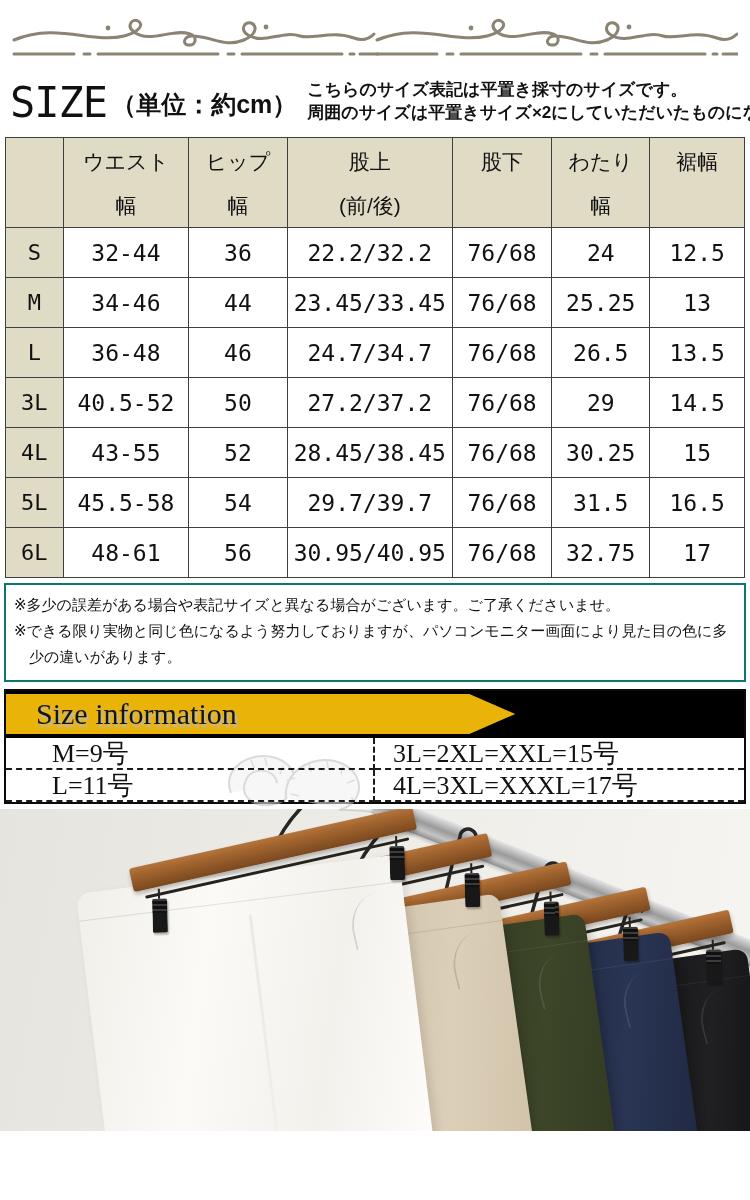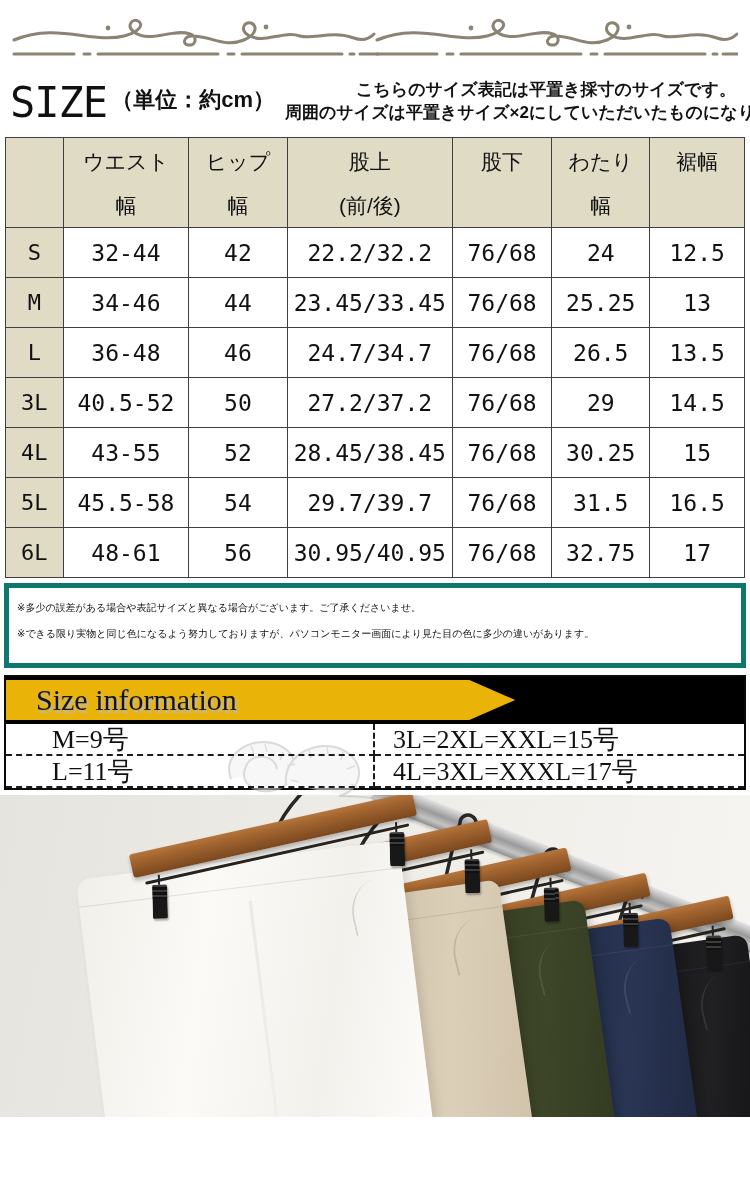--- a/index.html
+++ b/index.html
@@ -12,26 +12,26 @@
   *{box-sizing:border-box;margin:0;padding:0;}
   html,body{background:#fff;}
   body{
     width:750px;height:1200px;overflow:hidden;
     font-family:"Liberation Sans","DejaVu Sans",sans-serif;
     color:#111;
   }
   
   .ornament{width:750px;margin-top:14px;text-align:center;}
   
-  .heading{display:flex;align-items:flex-end;padding:4px 8px 0 10px;height:60px;text-align:center;}
+  .heading{display:flex;align-items:flex-end;padding:4px 8px 0 10px;height:60px;}
   .size-word{
     font-family:"DejaVu Sans Mono","Liberation Mono",monospace;
     font-size:42px;line-height:46px;letter-spacing:-1px;font-weight:400;
   }
-  .unit{font-size:22px;font-weight:bold;margin:0 0 11px 4px;white-space:nowrap;}
+  .unit{font-size:25px;font-weight:bold;margin:0 0 5px 4px;white-space:nowrap;}
   .head-notes{margin:0 0 2px 10px;font-size:17px;font-weight:bold;line-height:23px;white-space:nowrap;}
   
   table.size{
     border-collapse:collapse;width:740px;margin:11px 18px 0 5px;
     table-layout:fixed;
   }
   table.size th,table.size td{
     border:1px solid var(--line);text-align:center;vertical-align:middle;
   }
   table.size th{
@@ -39,22 +39,22 @@
     font-size:21px;font-weight:normal;padding-top:12px;line-height:24px;
   }
   table.size th .l2{margin-top:20px;}
   table.size td{
     height:50px;font-size:23px;
     font-family:"DejaVu Sans Mono","Liberation Mono",monospace;
   }
   table.size td.rowlab{background:var(--beige);font-size:22px;}
   
   .notes-box{
-    width:742px;margin:5px 4px 0 4px;border:5px solid #0f766e;
-    padding:7px 8px 16px 8px;font-size:10px;line-height:26px;
+    width:742px;margin:5px 4px 0 4px;border:2px solid #0f766e;
+    padding:7px 8px 10px 8px;font-size:15px;line-height:26px;
   }
   .notes-box p{padding-left:1em;text-indent:-1em;}
   
   .sinfo{
     width:742px;margin:7px 4px 0 4px;border:2px solid #0a0a0a;position:relative;
   }
   .banner{height:47px;background:#000;position:relative;padding:3px 0 4px 0;}
   .banner-arrow{
     position:absolute;left:0;top:3px;bottom:4px;width:69%;
     background:#eab308;
@@ -225,21 +225,21 @@
           <div>わたり</div>
           <div class="l2">幅</div>
         </th>
     <th>
           <div>裾幅</div>
         </th>
   </tr>
   <tr>
     <td class="rowlab">S</td>
     <td>32-44</td>
-    <td>42</td>
+    <td>36</td>
     <td>22.2/32.2</td>
     <td>76/68</td>
     <td>24</td>
     <td>12.5</td>
   </tr>
   <tr>
     <td class="rowlab">M</td>
     <td>34-46</td>
     <td>44</td>
     <td>23.45/33.45</td>

